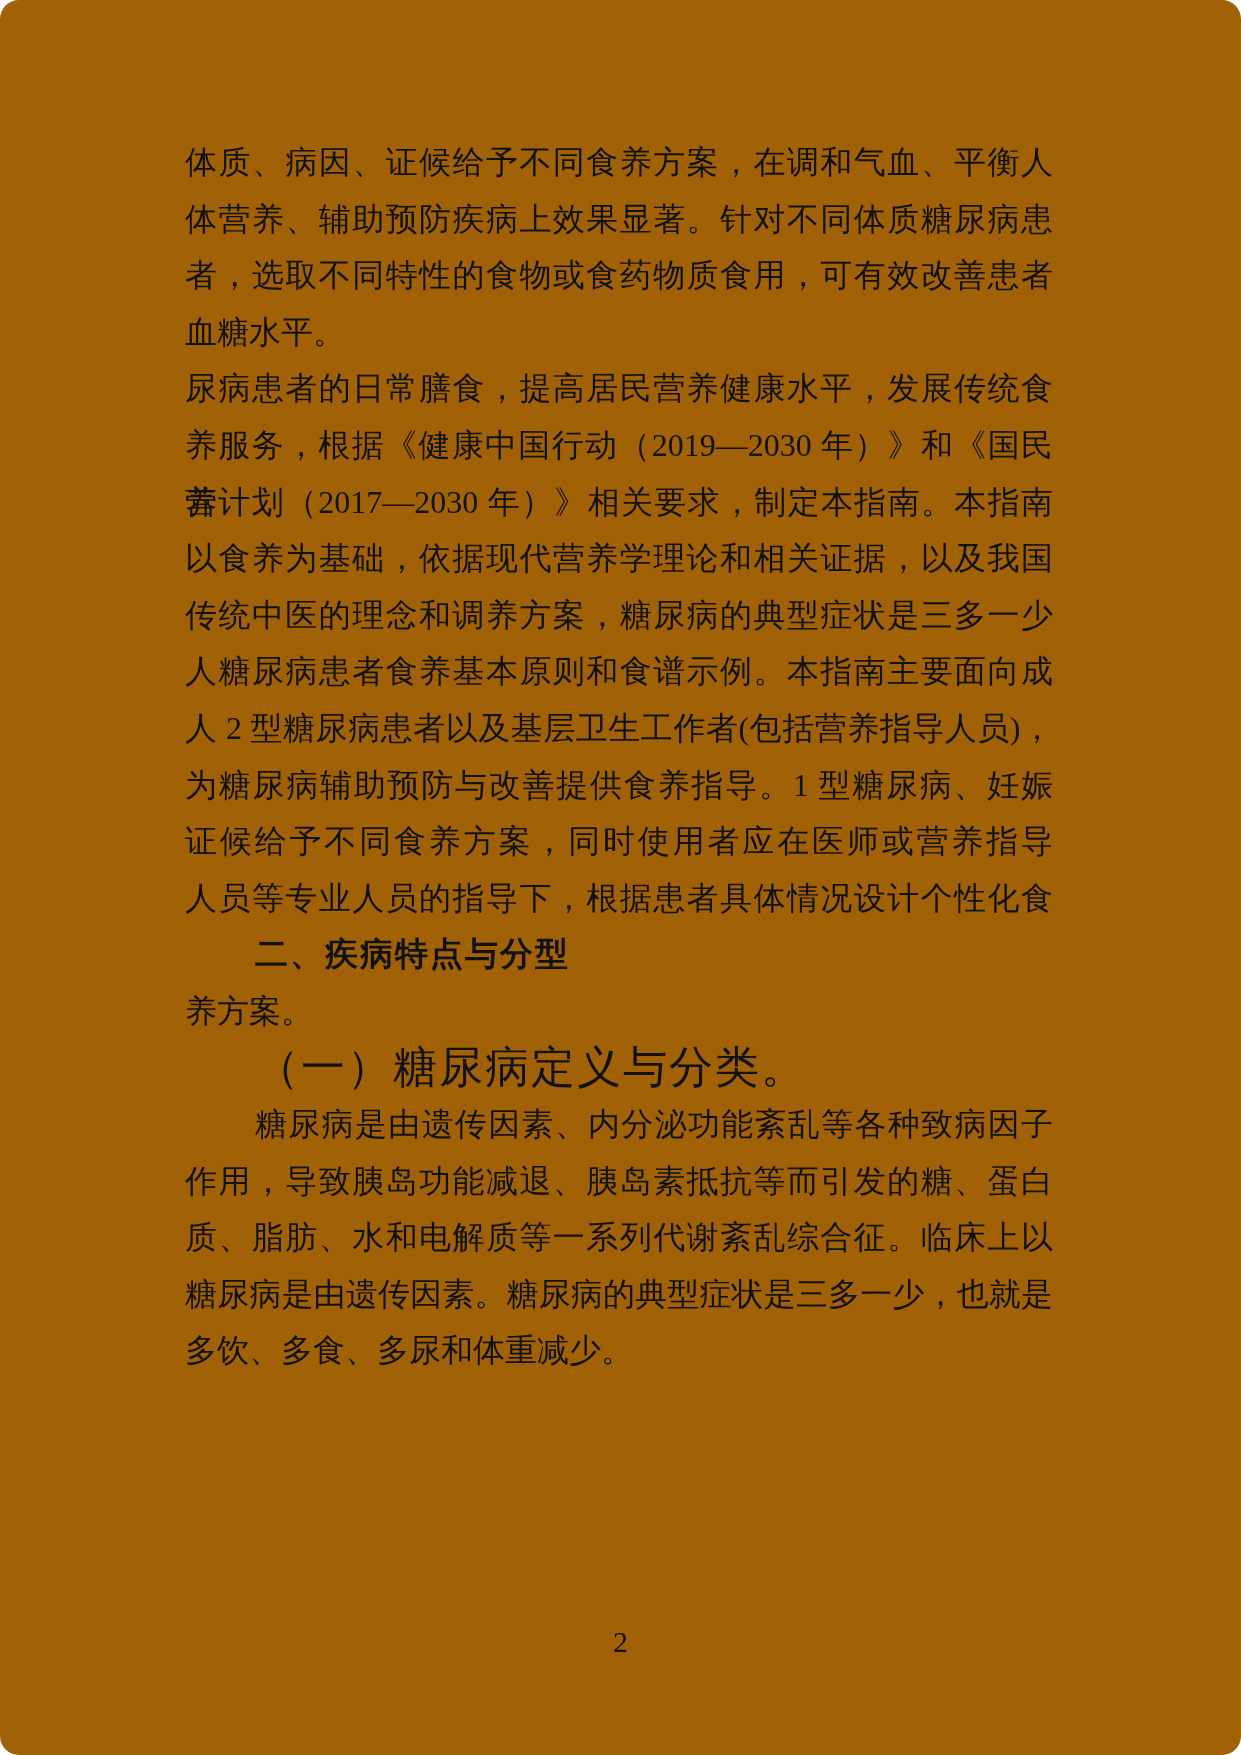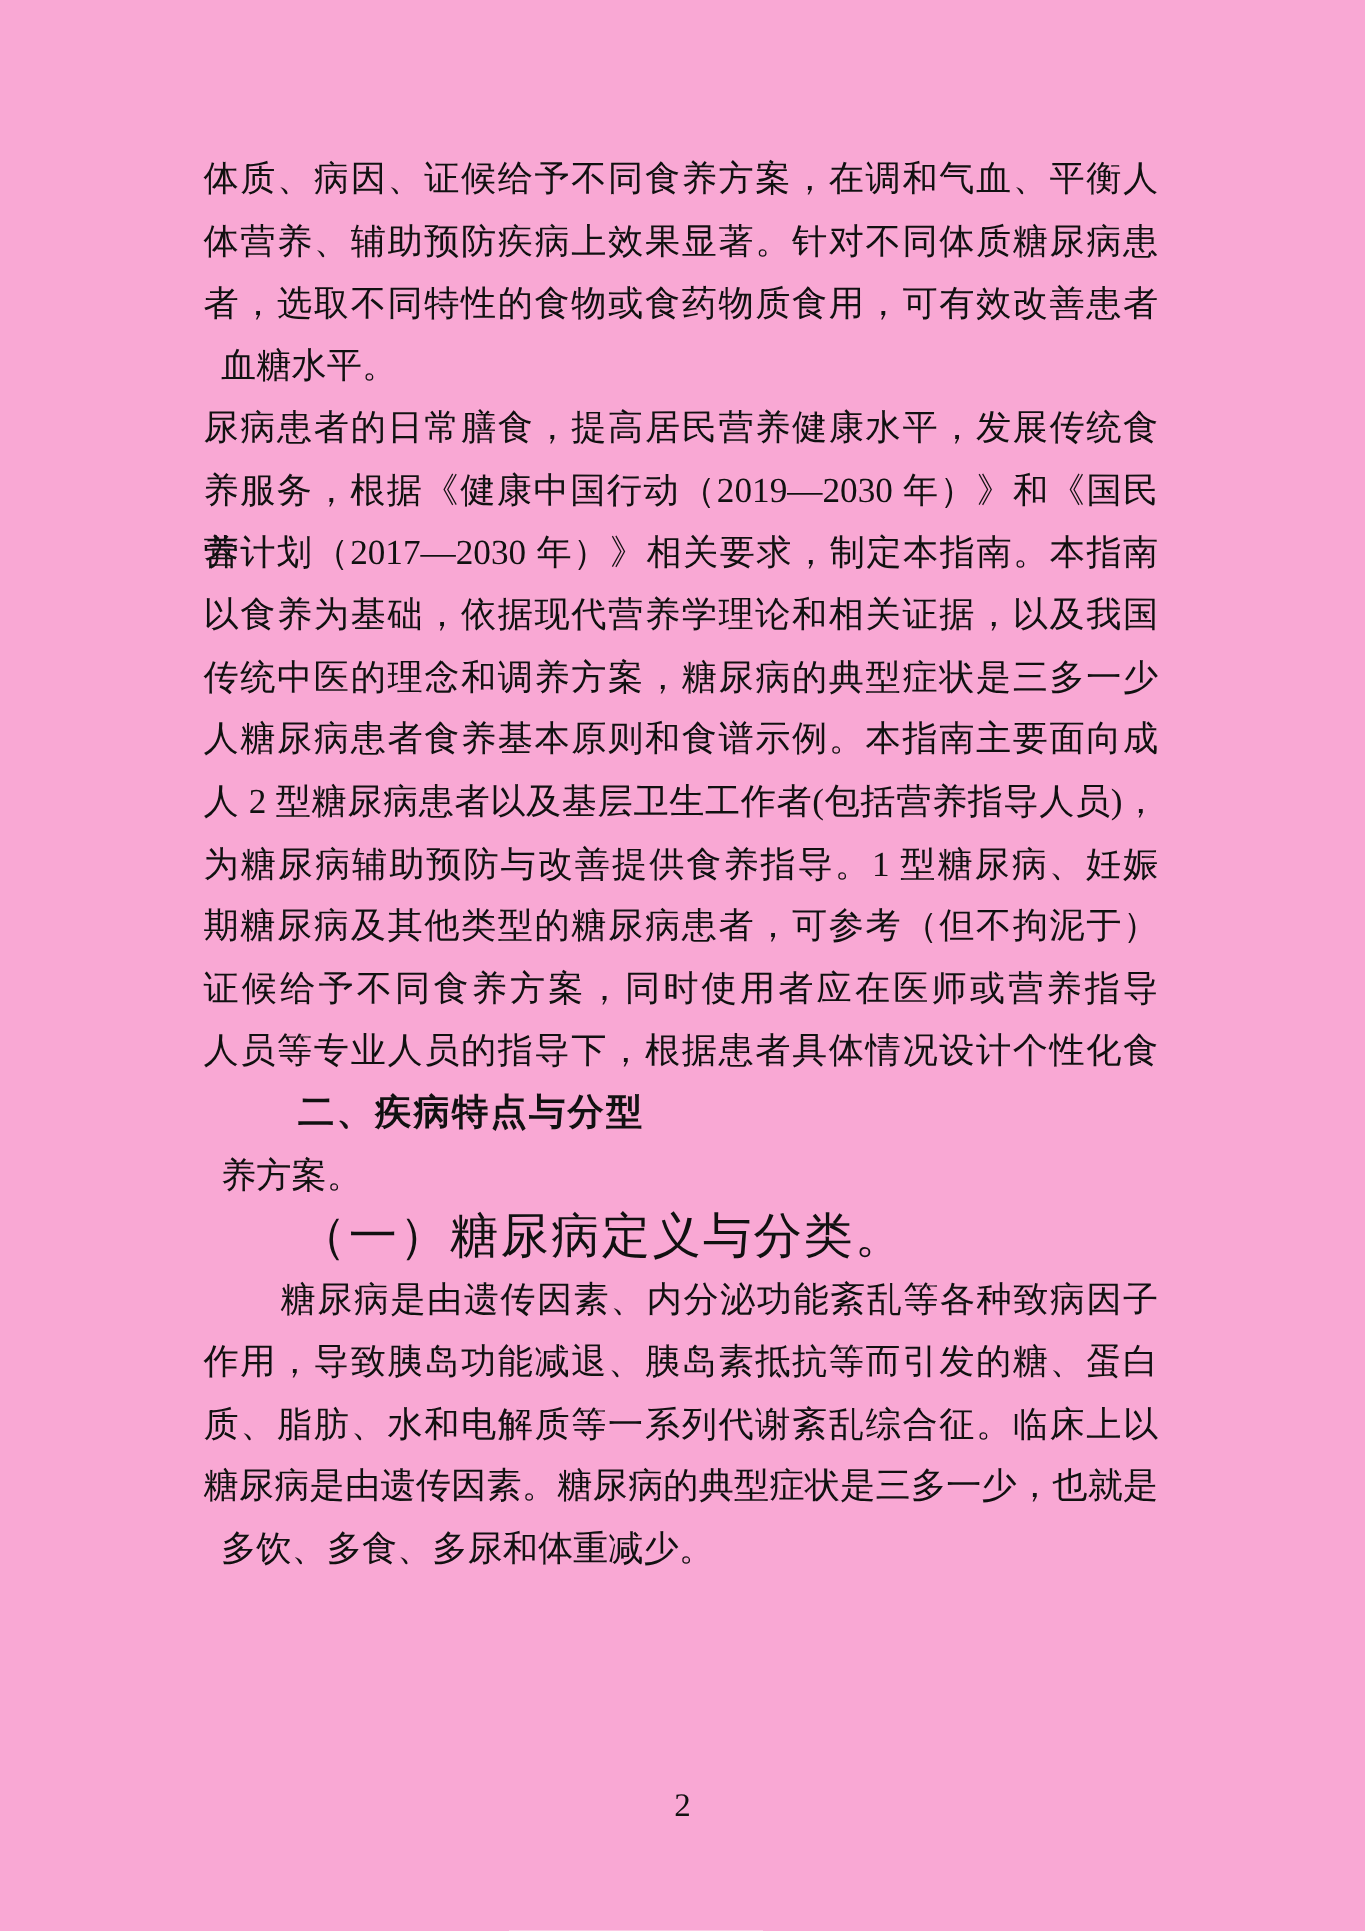--- a/index.html
+++ b/index.html
@@ -11,21 +11,22 @@
     height: 1755px;
     position: relative;
     background: #ffffff;
     font-family: "Liberation Serif", "DejaVu Serif", serif;
     color: #111111;
     overflow: hidden;
   }
   .page {
     position: absolute;
     inset: 0;
-    background: #f9a8d4;
+    background: #a16207;
+    border-radius: 19px;
   }
   .text-block {
     position: absolute;
     left: 185px;
     top: 134px;
     width: 868px;
   }
   .line {
     height: 56.6px;
     line-height: 56.6px;
@@ -33,21 +34,20 @@
     white-space: normal;
     overflow: visible;
   }
   .line.justify {
     text-align: justify;
     text-align-last: justify;
   }
   .line.left {
     text-align: right;
     text-align-last: left;
-    margin-left: 16px;
   }
   .line.indent {
     text-indent: 70px;
   }
   .line.h1 {
     font-family: "Liberation Sans", "DejaVu Sans", sans-serif;
     font-weight: 700;
     font-size: 33px;
     letter-spacing: 2px;
   }
@@ -77,21 +77,20 @@
       <div class="line body justify">者，选取不同特性的食物或食药物质食用，可有效改善患者</div>
       <div class="line body left">血糖水平。</div>
       <div class="line body justify">尿病患者的日常膳食，提高居民营养健康水平，发展传统食</div>
       <div class="line body justify">养服务，根据《健康中国行动（2019—2030 年）》和《国民营</div>
       <div class="line body justify">养计划（2017—2030 年）》相关要求，制定本指南。本指南</div>
       <div class="line body justify">以食养为基础，依据现代营养学理论和相关证据，以及我国</div>
       <div class="line body justify">传统中医的理念和调养方案，糖尿病的典型症状是三多一少</div>
       <div class="line body justify">人糖尿病患者食养基本原则和食谱示例。本指南主要面向成</div>
       <div class="line body justify">人 2 型糖尿病患者以及基层卫生工作者(包括营养指导人员)，</div>
       <div class="line body justify">为糖尿病辅助预防与改善提供食养指导。1 型糖尿病、妊娠</div>
-      <div class="line body justify">期糖尿病及其他类型的糖尿病患者，可参考（但不拘泥于）</div>
       <div class="line body justify">证候给予不同食养方案，同时使用者应在医师或营养指导</div>
       <div class="line body justify">人员等专业人员的指导下，根据患者具体情况设计个性化食</div>
       <div class="line h1 left indent">二、疾病特点与分型</div>
       <div class="line body left">养方案。</div>
       <div class="line h2 left indent">（一）糖尿病定义与分类。</div>
       <div class="line body justify indent">糖尿病是由遗传因素、内分泌功能紊乱等各种致病因子</div>
       <div class="line body justify">作用，导致胰岛功能减退、胰岛素抵抗等而引发的糖、蛋白</div>
       <div class="line body justify">质、脂肪、水和电解质等一系列代谢紊乱综合征。临床上以</div>
       <div class="line body justify">糖尿病是由遗传因素。糖尿病的典型症状是三多一少，也就是</div>
       <div class="line body left">多饮、多食、多尿和体重减少。</div>

